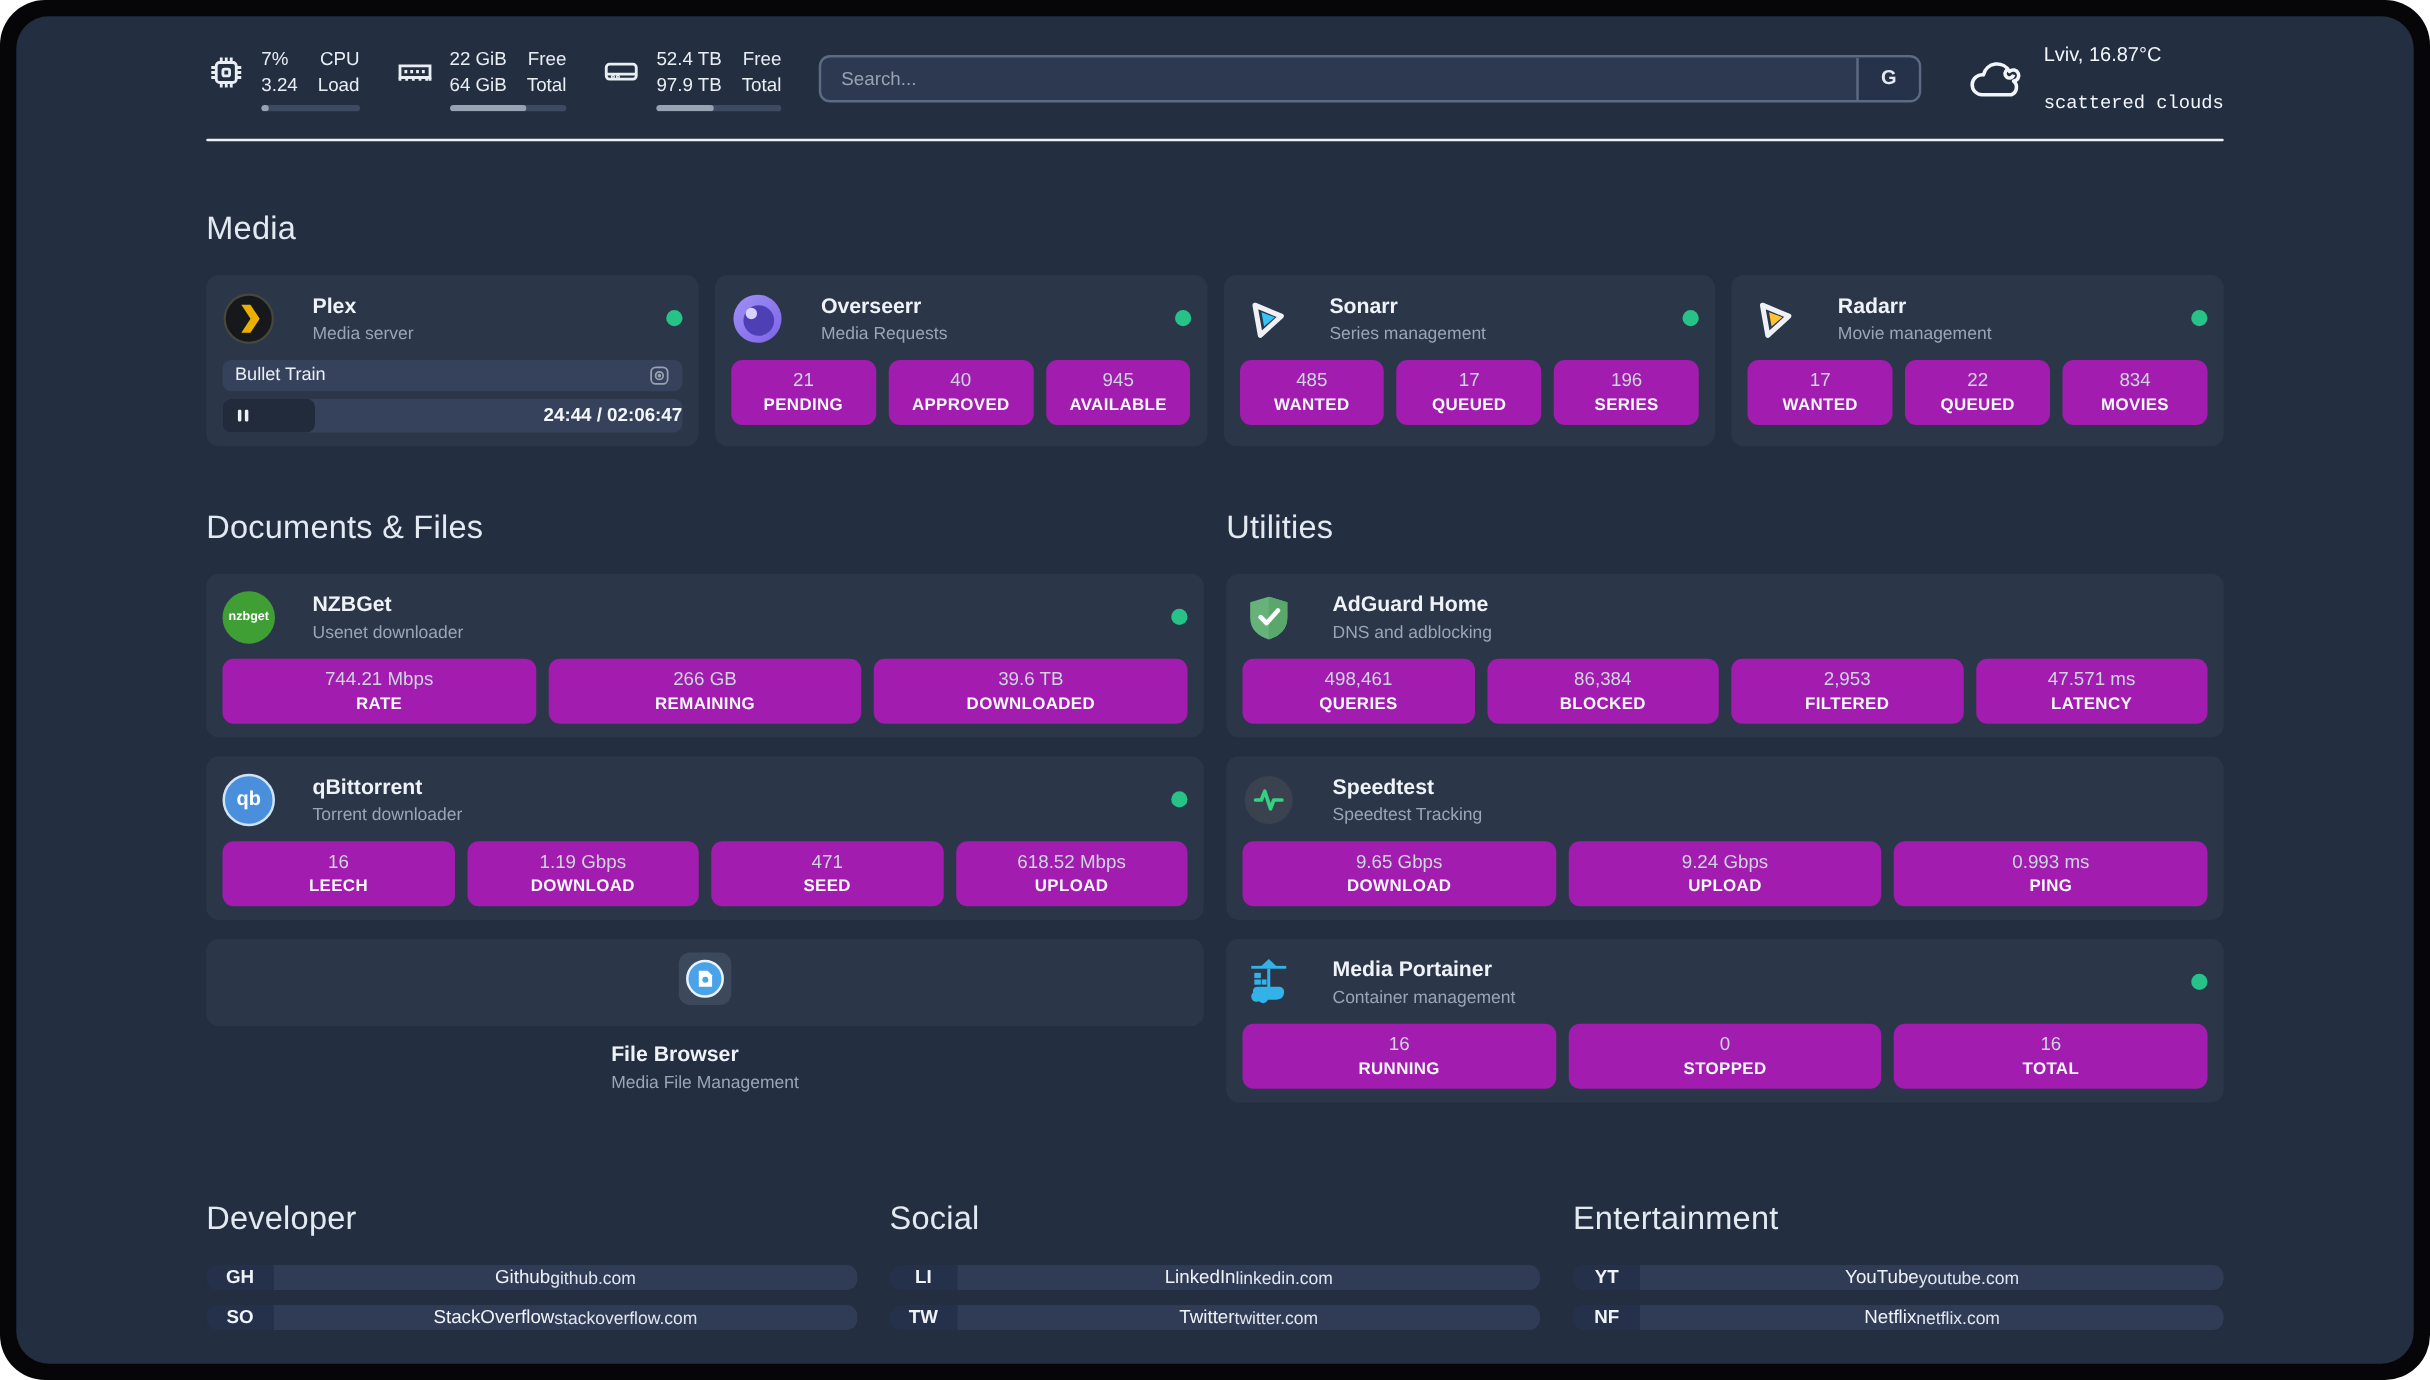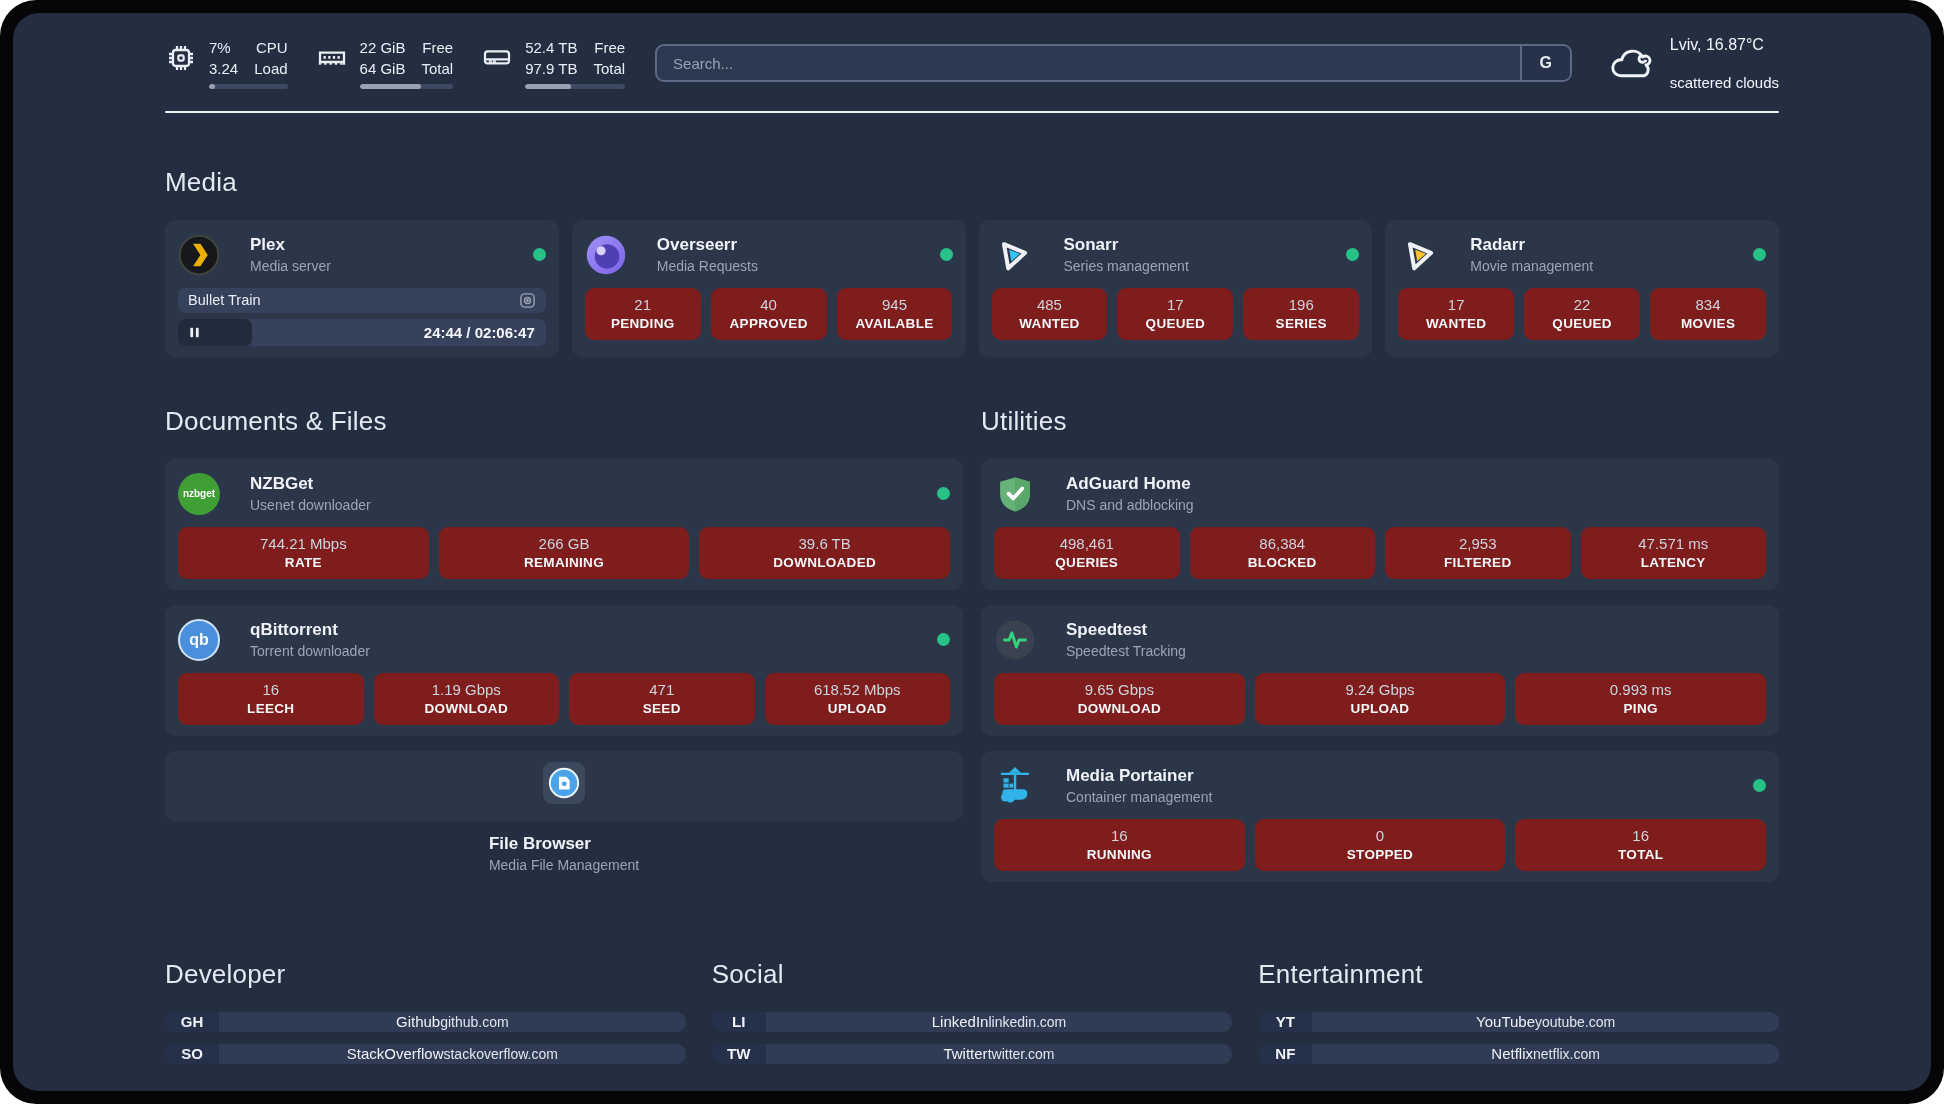--- a/index.html
+++ b/index.html
@@ -29,55 +29,55 @@
   .search input { flex:1; background:transparent; border:none; outline:none;
             color:#e4eaf2; font-size:15px; padding:12px 16px; font-family:"Liberation Sans", sans-serif; }
   .search input::placeholder { color:#97a2b4; }
   .search-g { width:50px; background:#26314a; border-left:2px solid #5d6a84;
             display:flex; align-items:center; justify-content:center;
             color:#e4eaf2; font-weight:bold; font-size:16px; cursor:pointer; }
 
   .weather { display:flex; align-items:center; gap:14px; color:#f2f6fa; }
   .weather svg { width:48px; height:36px; display:block; }
   .weather-line1 { font-size:16px; }
-  .weather-line2 { font-size:15px; margin-top:20px; }
+  .weather-line2 { font-size:15px; margin-top:20px;font-family:Liberation Mono, monospace; }
 
   .divider { height:2px; background:#eef1f6; margin-top:22px; border-radius:1px; }
 
   
   .section-title { font-size:26px; font-weight:500; color:#e3e9f0; letter-spacing:.2px; }
   .media-title { margin-top:54px; }
   .media-grid { display:grid; grid-template-columns:repeat(4,1fr); gap:13px; margin-top:13px; }
 
   .card { background:#2b3649; border-radius:10px; padding:11px 13px; }
   .card-head { display:flex; align-items:center; gap:30px; height:48px; margin-bottom:9px; }
   .app-icon { width:42px; height:42px; flex:0 0 auto; display:flex; align-items:center; justify-content:center; }
   .app-icon svg { width:42px; height:42px; display:block; }
   .app-name { font-size:17px; font-weight:600; color:#eff3f8; }
   .app-desc { font-size:14px; color:#9aa5b5; margin-top:3px; }
   .status-dot { width:13px; height:13px; border-radius:50%; background:#27c287; margin-left:auto; align-self:center; }
 
   .stat-row { display:grid; gap:10px; }
   .cols-3 { grid-template-columns:repeat(3,1fr); }
   .cols-4 { grid-template-columns:repeat(4,1fr); }
-  .stat-tile { background:#7f1d1d; border-radius:9px; height:52px; display:flex;
+  .stat-tile { background:#a21caf; border-radius:9px; height:52px; display:flex;
                flex-direction:column; align-items:center; justify-content:center; gap:3px; }
   .stat-value { font-size:15px; color:#ccd4de; }
   .stat-label { font-size:13.5px; font-weight:700; color:#f4f7fa; letter-spacing:.3px; }
 
   
   .plex-bar { background:#36425b; border-radius:7px; height:25px; display:flex; align-items:center;
               padding:0 10px; font-size:14.5px; color:#e9eef4; margin-bottom:6px;justify-content:flex-end; }
   .plex-bar svg { width:17px; height:17px; margin-left:auto; display:block; }
   .plex-progress { background:#36425b; border-radius:7px; height:27px; position:relative;
                    display:flex; align-items:center; overflow:hidden; }
   .plex-fill { position:absolute; left:0; top:0; bottom:0; background:#222b3c; border-radius:7px;
                display:flex; align-items:center; padding-left:10px; }
   .plex-fill svg { width:13px; height:13px; display:block; }
-  .plex-time { margin-left:auto; padding-right:11px; font-weight:700; font-size:15px; color:#f3f6fa; z-index:1; }
+  .plex-time { margin-left:auto; font-weight:700; font-size:15px; color:#f3f6fa; z-index:1; }
 
   .two-col { display:grid; grid-template-columns:1fr 1fr; gap:18px; margin-top:28px; }
   .col-stack { display:flex; flex-direction:column; gap:15px; margin-top:13px; }
 
   
   .links-grid { display:grid; grid-template-columns:repeat(3,1fr); gap:26px; margin-top:56px; }
   .link-rows { display:flex; flex-direction:column; gap:12px; margin-top:13px; }
   .link-row { display:flex; height:20px; border-radius:9px; overflow:hidden; cursor:pointer; }
   .link-abbr { width:54px; background:#25304a; color:#eff3f8; font-size:15px; font-weight:600;
                display:flex; align-items:center; justify-content:center; flex:0 0 auto; }

